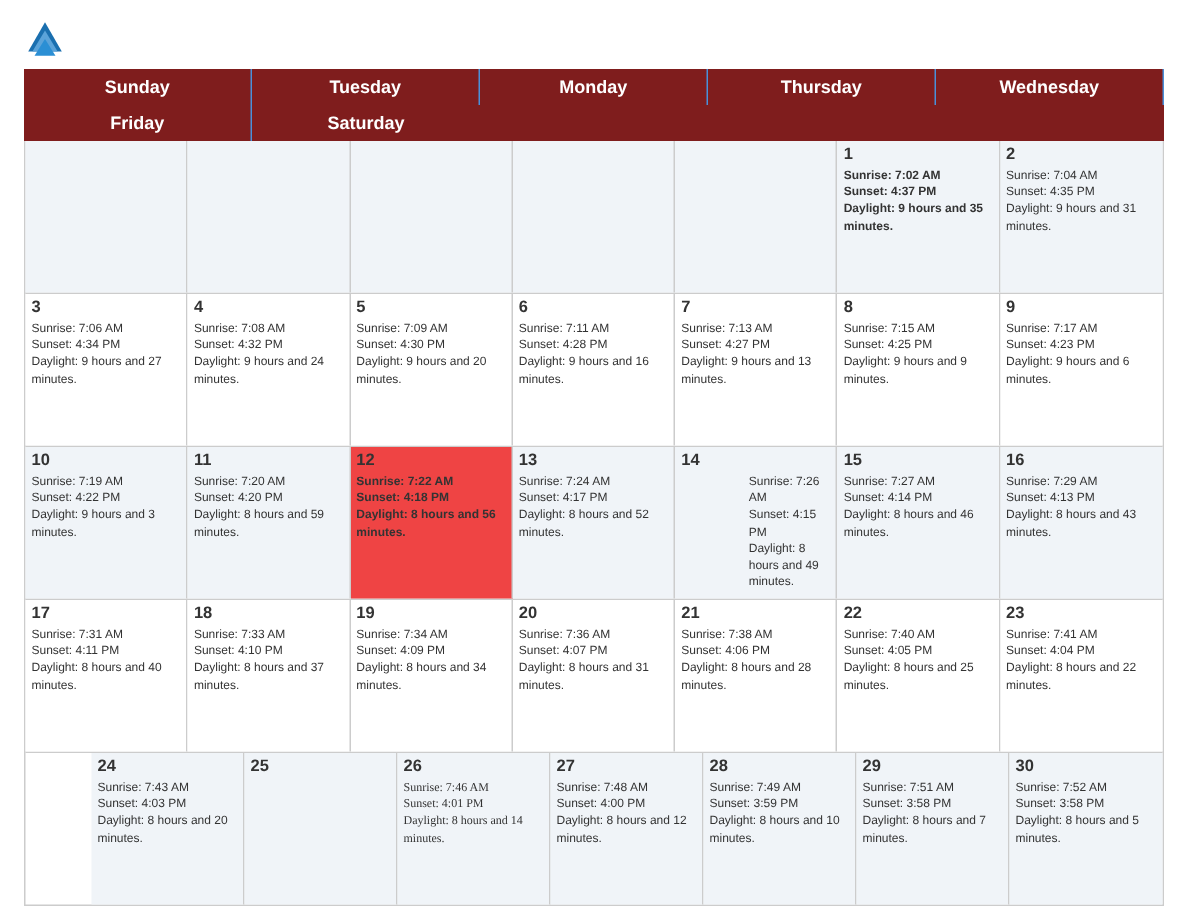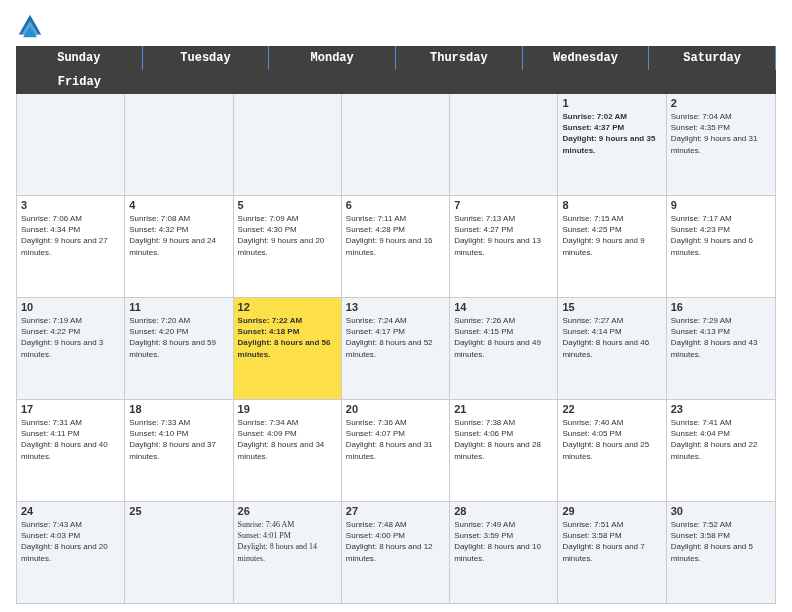--- a/index.html
+++ b/index.html
@@ -51,40 +51,39 @@
       font-size: 15px;
       color: #444;
     }
     .calendar {
       flex: 1;
       display: flex;
       flex-direction: column;
     }
     .cal-header {
       display: grid;
-      grid-template-columns: repeat(6, 1fr);
-      background: #404040;
-      font-family: Liberation Mono, monospace;
+      grid-template-columns: repeat(5, 1fr);
+      background: #7f1d1d;
     }
     .cal-header-cell {
       color: #fff;
       font-size: 12px;
       font-weight: bold;
       text-align: center;
       padding: 5px 2px;
       border-right: 1px solid #4a90d9;
     }
     .cal-header-cell:last-child { border-right: none; }
     .cal-row {
       display: grid;
       grid-template-columns: repeat(7, 1fr);
       flex: 1;
       border-bottom: 1px solid #ccc;
     }
-    .cal-row:last-child { border-bottom: none; }
+    .cal-row:last-child { border-bottom: none; margin-left: 44px; }
     .cal-cell {
       border-right: 1px solid #ccc;
       padding: 3px 4px;
       font-size: 8.5px;
       color: #333;
       background: #fff;
       vertical-align: top;
       min-height: 0;
     }
     .cal-cell:last-child { border-right: none; }
@@ -131,22 +130,22 @@
     </div>
   </div>
 
   <div class="calendar">
     <div class="cal-header">
     <div class="cal-header-cell">Sunday</div>
         <div class="cal-header-cell">Tuesday</div>
         <div class="cal-header-cell">Monday</div>
         <div class="cal-header-cell">Thursday</div>
         <div class="cal-header-cell">Wednesday</div>
+        <div class="cal-header-cell">Friday</div>
         <div class="cal-header-cell">Saturday</div>
-        <div class="cal-header-cell">Friday</div>
       </div>
     <div class="outer-border">
     <div class="cal-row">
           <div class="cal-cell empty alt-row" style="background: rgb(240, 244, 248);"></div>
           <div class="cal-cell empty alt-row" style="background: rgb(240, 244, 248);"></div>
           <div class="cal-cell empty alt-row" style="background: rgb(240, 244, 248);"></div>
           <div class="cal-cell empty alt-row" style="background: rgb(240, 244, 248);"></div>
           <div class="cal-cell empty alt-row" style="background: rgb(240, 244, 248);"></div>
           <div class="cal-cell alt-row" style="background: rgb(240, 244, 248);">
             <span class="day-num">1</span>
@@ -211,35 +210,35 @@
             <div class="cal-cell-info" style="white-space: pre-line;">Sunrise: 7:19 AM
 Sunset: 4:22 PM
 Daylight: 9 hours and 3 minutes.</div>
           </div>
           <div class="cal-cell alt-row" style="background: rgb(240, 244, 248);">
             <span class="day-num">11</span>
             <div class="cal-cell-info" style="white-space: pre-line;">Sunrise: 7:20 AM
 Sunset: 4:20 PM
 Daylight: 8 hours and 59 minutes.</div>
           </div>
-          <div class="cal-cell alt-row" style="background: #fde047;">
+          <div class="cal-cell alt-row" style="background: #ef4444;">
             <span class="day-num">12</span>
             <div class="cal-cell-info" style="white-space: pre-line; font-weight: bold;">Sunrise: 7:22 AM
 Sunset: 4:18 PM
 Daylight: 8 hours and 56 minutes.</div>
           </div>
           <div class="cal-cell alt-row" style="background: rgb(240, 244, 248);">
             <span class="day-num">13</span>
             <div class="cal-cell-info" style="white-space: pre-line;">Sunrise: 7:24 AM
 Sunset: 4:17 PM
 Daylight: 8 hours and 52 minutes.</div>
           </div>
           <div class="cal-cell alt-row" style="background: rgb(240, 244, 248);">
             <span class="day-num">14</span>
-            <div class="cal-cell-info" style="white-space: pre-line;">Sunrise: 7:26 AM
+            <div class="cal-cell-info" style="white-space: pre-line; margin-left: 45px;">Sunrise: 7:26 AM
 Sunset: 4:15 PM
 Daylight: 8 hours and 49 minutes.</div>
           </div>
           <div class="cal-cell alt-row" style="background: rgb(240, 244, 248);">
             <span class="day-num">15</span>
             <div class="cal-cell-info" style="white-space: pre-line;">Sunrise: 7:27 AM
 Sunset: 4:14 PM
 Daylight: 8 hours and 46 minutes.</div>
           </div>
           <div class="cal-cell alt-row" style="background: rgb(240, 244, 248);">

